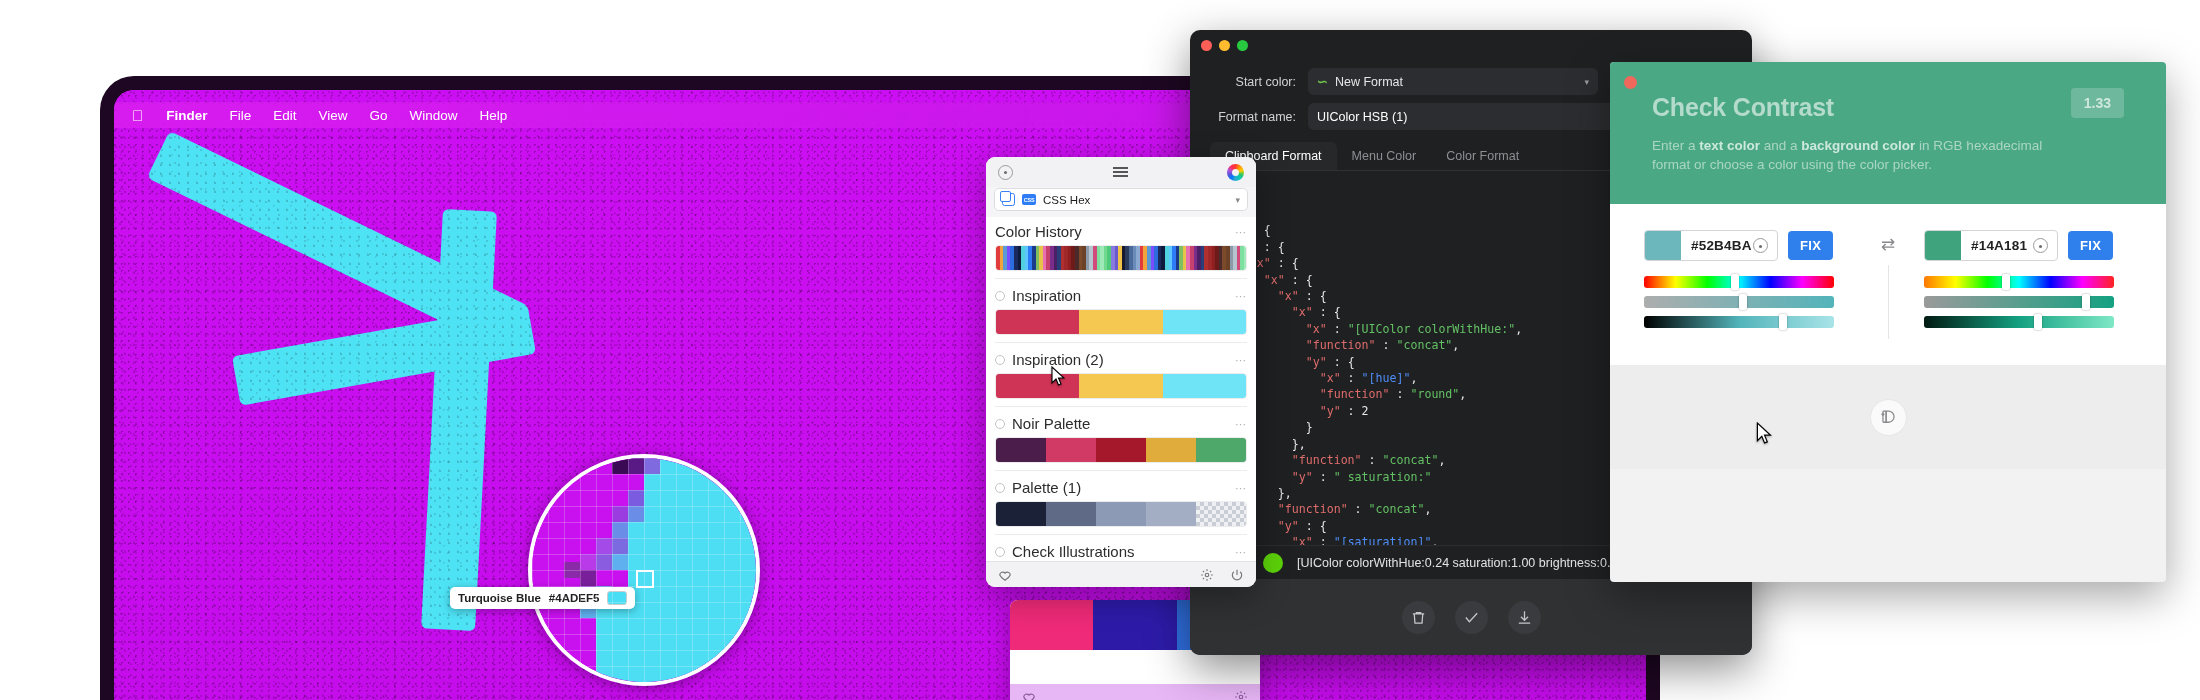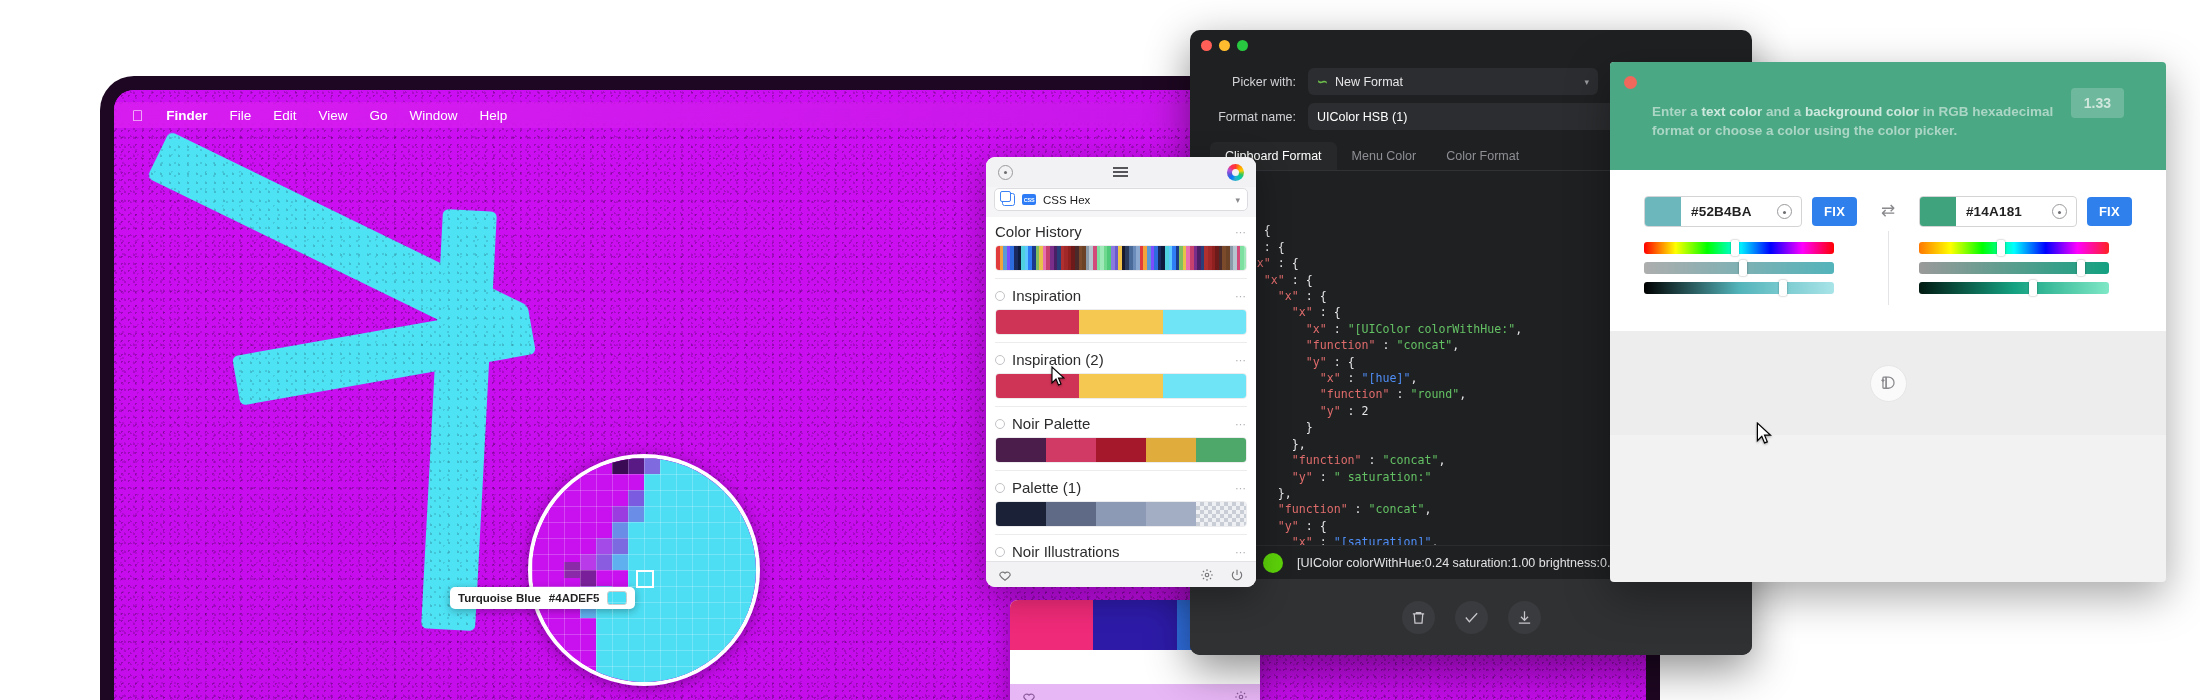--- a/index.html
+++ b/index.html
@@ -252,30 +252,30 @@
   }
   .cc-head { position: relative; background: #4aa885; padding: 26px 42px 30px; }
   .cc-close { position: absolute; left: 14px; top: 14px; width: 13px; height: 13px; border-radius: 50%; background: #f0685c; }
   .cc-ratio {
     position: absolute; right: 42px; top: 26px;
     background: rgba(255,255,255,.2); color: #cfe7dc;
     padding: 7px 13px; border-radius: 4px; font-size: 14px; font-weight: bold;
   }
   .cc-fail { font-size: 48px; font-weight: bold; color: #b4dbcc; line-height: 1.05; letter-spacing: -.5px; }
   .cc-sub { font-size: 25px; font-weight: bold; color: #b4dbcc; margin-top: 5px; letter-spacing: -.2px; }
-  .cc-desc { margin-top: 14px; font-size: 13.5px; line-height: 1.42; color: #abd6c5; max-width: 430px; font-weight: bold; }
+  .cc-desc { margin-top: 14px; font-size: 13.5px; line-height: 1.42; color: #abd6c5; max-width: 430px; }
   .cc-desc b { color: #cde8dd; }
 
   .cc-body { background: #ffffff; padding: 26px 34px 26px; display: flex; align-items: flex-start; gap: 0; }
   .cc-col { flex: 1; }
   .cc-field { display: flex; align-items: center; gap: 10px; }
   .cc-inputwrap {
     display: flex; align-items: center; height: 31px;
     border: 1px solid #d4d4d6; border-radius: 4px; overflow: hidden; background: #fff;
-    width: 158px;
+    width: 134px;
   }
   .cc-swatch { width: 36px; height: 100%; flex: none; }
   .cc-hex { flex: 1; font-size: 13.5px; font-weight: bold; color: #222; padding-left: 10px; letter-spacing: .2px; }
   .cc-picker { width: 15px; height: 15px; border-radius: 50%; border: 1.3px solid #9a9a9e; position: relative; margin-right: 9px; flex:none;}
   .cc-picker::after { content:""; position:absolute; left:5.3px; top:5.3px; width:3px; height:3px; border-radius:50%; background:#6e6e72;}
   .cc-fix {
     background: #2f80ed; color: #fff; font-size: 13px; font-weight: bold;
     padding: 7px 12px; border-radius: 4px; letter-spacing: .3px;
   }
   .cc-sliders { margin-top: 15px; display: flex; flex-direction: column; gap: 8px; width: 190px; }
@@ -528,21 +528,21 @@
             <i style="background: rgb(141, 154, 181);"></i>
             <i style="background: rgb(163, 174, 197);"></i>
             <i class="checker"></i>
           </div>
         <div class="pal-sep"></div>
       </div>
 
       <div class="pal-sec">
         <div class="pal-sec-head">
           <span class="pal-radio"></span>
-          <span class="pal-sec-title">Noir Illustrations</span>
+          <span class="pal-sec-title">Check Illustrations</span>
           <span class="pal-dots">⋯</span>
         </div>
         <div class="pal-strip" id="strip-5">
             <i style="background: rgb(220, 222, 224);"></i>
             <i style="background: rgb(164, 168, 171);"></i>
             <i style="background: rgb(124, 128, 131);"></i>
             <i style="background: rgb(86, 92, 102);"></i>
             <i style="background: rgb(58, 64, 72);"></i>
           </div>
       </div>
@@ -566,21 +566,21 @@
   </div>
 
   <div class="fmt-win">
     <div class="fw-titlebar">
       <span class="tl r"></span>
       <span class="tl y"></span>
       <span class="tl g"></span>
     </div>
 
     <div class="fw-row">
-      <span class="fw-label">Picker with:</span>
+      <span class="fw-label">Start color:</span>
       <span class="fw-select">
         <span class="sw-logo">∽</span>
         <span>New Format</span>
         <span class="fw-sel-chev">▾</span>
       </span>
       <span class="fw-select small">
         <span>Help</span>
         <span class="fw-sel-chev">▾</span>
       </span>
       <span class="fw-plus">+</span>
@@ -621,20 +621,21 @@
             <path d="M12 3v12M7 11l5 5 5-5M4 20h16"></path>
           </svg>
       </span>
     </div>
   </div>
 
   <div class="cc-win">
     <div class="cc-head" style="background: rgb(74, 168, 133);">
       <span class="cc-close"></span>
       <span class="cc-ratio">1.33</span>
+      <div class="cc-sub">Check Contrast</div>
       <div class="cc-desc">
         <span>Enter a </span><b>text color</b><span> and a </span><b>background color</b><span> in RGB hexadecimal format or choose a color using the color picker.</span>
       </div>
     </div>
 
     <div class="cc-body">
 
       <div class="cc-col">
         <div class="cc-field">
           <span class="cc-inputwrap">

